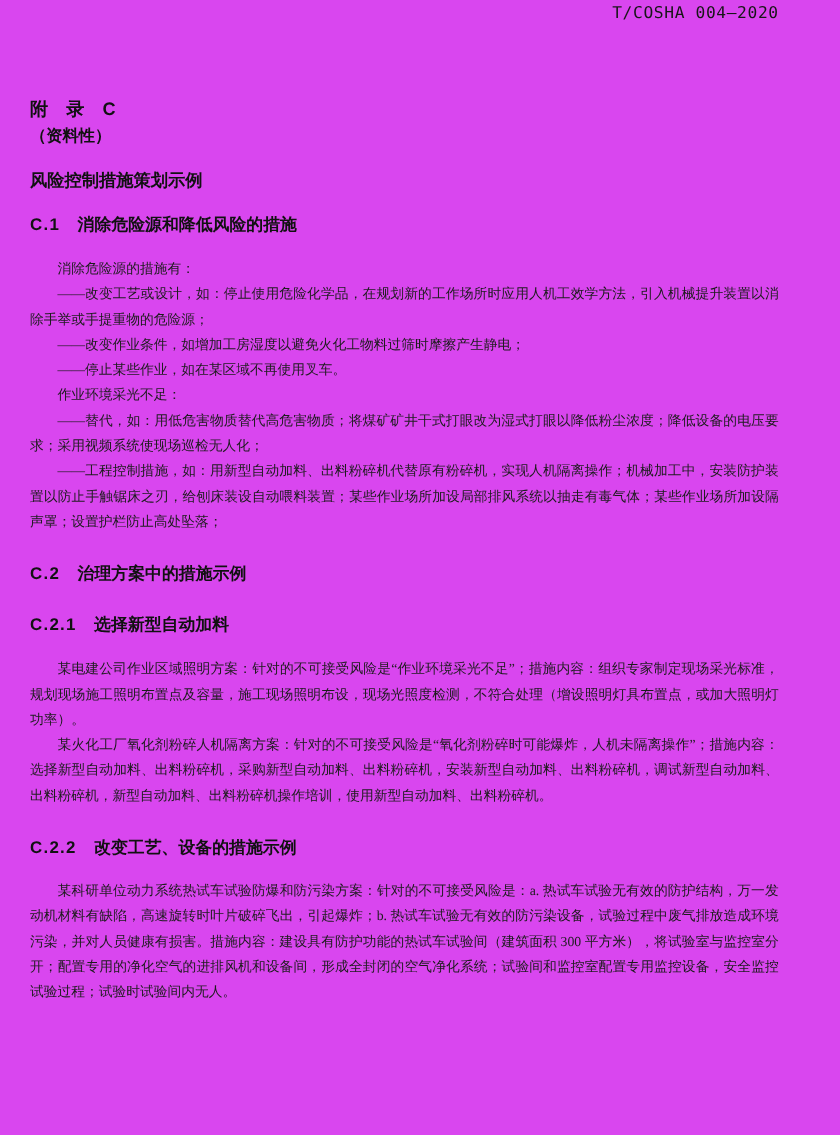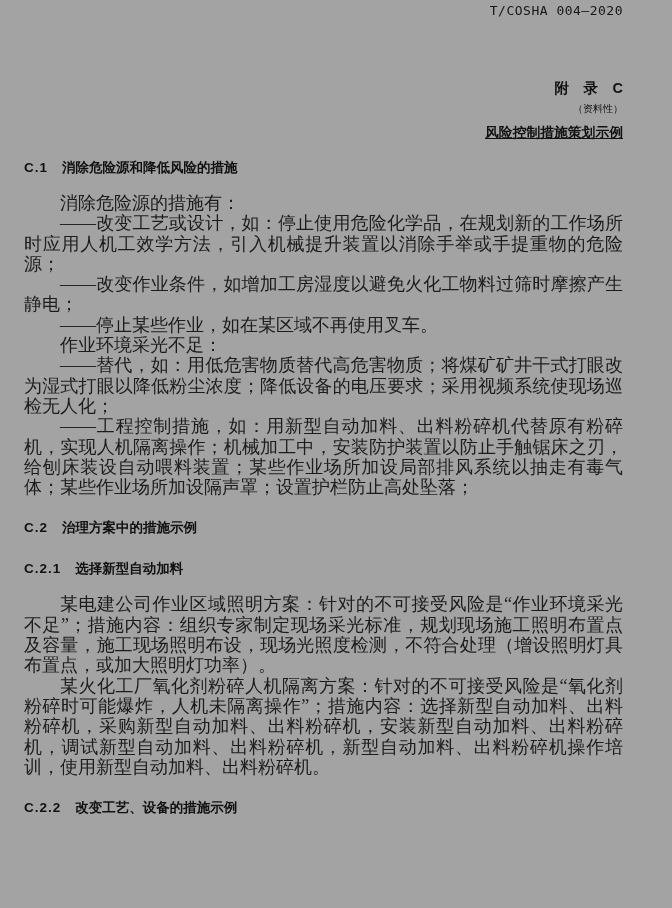--- a/index.html
+++ b/index.html
@@ -4,81 +4,80 @@
 <style>
   html, body {
     margin: 0;
     padding: 0;
     background: #ffffff;
   }
   .page {
     position: relative;
     width: 672px;
     height: 908px;
-    background: #a3a3a3;
+    background: #d946ef;
     box-sizing: border-box;
     padding: 3px 49px 0 24px;
     overflow: hidden;
     color: #1c1c1c;
     font-family: "Liberation Serif", "DejaVu Serif", serif;
   }
   .doc-header {
     text-align: right;
     font-family: "DejaVu Sans Mono", "Liberation Sans", sans-serif;
     font-size: 13px;
     letter-spacing: 0.5px;
     color: #161616;
     height: 15px;
     line-height: 15px;
   }
   .appendix-block {
     margin-top: 60px;
-    text-align: right;
+    text-align: left;
   }
   .appendix-title {
     font-family: "Liberation Sans", "DejaVu Sans", sans-serif;
     font-weight: bold;
     font-size: 14.5px;
     line-height: 21px;
     color: #111;
   }
   .appendix-note {
     font-family: "Liberation Sans", "DejaVu Sans", sans-serif;
-    font-weight: normal;
-    font-size: 10px;
+    font-weight: bold;
+    font-size: 13px;
     line-height: 20px;
     color: #111;
   }
   .appendix-subject {
     font-family: "Liberation Sans", "DejaVu Sans", sans-serif;
     font-weight: bold;
     font-size: 13.8px;
     line-height: 21px;
-    margin-top: 3px;
+    margin-top: 15px;
     color: #111;
-    text-decoration: underline;
   }
   h2.sec-heading {
     font-family: "Liberation Sans", "DejaVu Sans", sans-serif;
     font-weight: bold;
     font-size: 13.5px;
     line-height: 20px;
     margin: 21px 0 15px 0;
     color: #111;
   }
   h2.sec-heading .sec-label {
     margin-right: 14px;
     letter-spacing: 1px;
   }
   h2.first {
     margin-top: 15px;
   }
   .body-para {
     margin: 0;
-    font-size: 18px;
+    font-size: 11px;
     line-height: 20.3px;
     text-align: justify;
     text-indent: 2em;
     color: #1c1c1c;
     word-break: break-all;
   }
 </style>
 </head>
 <body>
 
@@ -112,14 +111,15 @@
     <span class="sec-label">C.2.1</span><span>选择新型自动加料</span>
   </h2>
 
   <p class="body-para">某电建公司作业区域照明方案：针对的不可接受风险是“作业环境采光不足”；措施内容：组织专家制定现场采光标准，规划现场施工照明布置点及容量，施工现场照明布设，现场光照度检测，不符合处理（增设照明灯具布置点，或加大照明灯功率）。</p>
   <p class="body-para">某火化工厂氧化剂粉碎人机隔离方案：针对的不可接受风险是“氧化剂粉碎时可能爆炸，人机未隔离操作”；措施内容：选择新型自动加料、出料粉碎机，采购新型自动加料、出料粉碎机，安装新型自动加料、出料粉碎机，调试新型自动加料、出料粉碎机，新型自动加料、出料粉碎机操作培训，使用新型自动加料、出料粉碎机。</p>
 
   <h2 class="sec-heading">
     <span class="sec-label">C.2.2</span><span>改变工艺、设备的措施示例</span>
   </h2>
 
+  <p class="body-para">某科研单位动力系统热试车试验防爆和防污染方案：针对的不可接受风险是：a. 热试车试验无有效的防护结构，万一发动机材料有缺陷，高速旋转时叶片破碎飞出，引起爆炸；b. 热试车试验无有效的防污染设备，试验过程中废气排放造成环境污染，并对人员健康有损害。措施内容：建设具有防护功能的热试车试验间（建筑面积 300 平方米），将试验室与监控室分开；配置专用的净化空气的进排风机和设备间，形成全封闭的空气净化系统；试验间和监控室配置专用监控设备，安全监控试验过程；试验时试验间内无人。</p>
 
 </div>
 
 </body></html>

